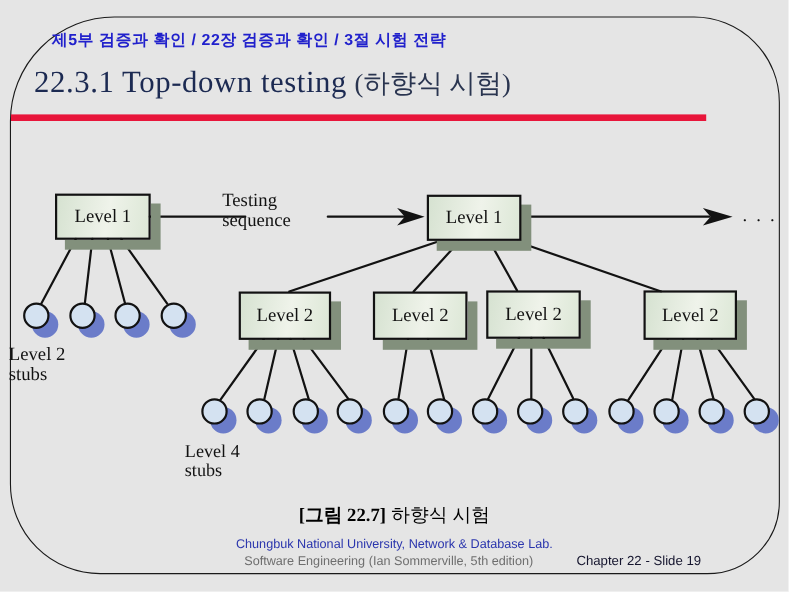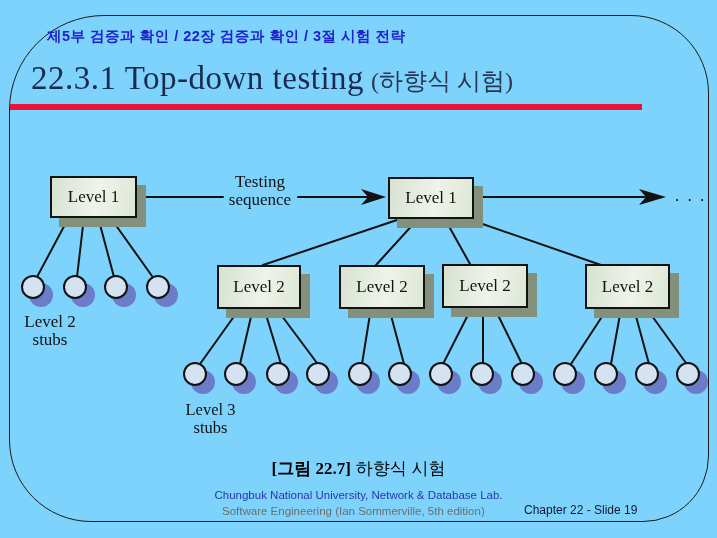--- a/index.html
+++ b/index.html
@@ -1,34 +1,34 @@
 <!DOCTYPE html>
 <html><head>
 <meta charset="utf-8">
 <style>
   html,body{margin:0;padding:0;background:#fff;}
-  #page{position:relative;width:717px;height:538px;background:#7dd3fc;overflow:hidden;
+  #page{position:relative;width:717px;height:538px;background:#e5e5e5;overflow:hidden;
         font-family:"Liberation Sans",sans-serif;}
   .abs{position:absolute;}
   #frame{left:9px;top:15px;width:700px;height:507px;box-sizing:border-box;
          border:1px solid #1a1a1a;border-radius:95px 78px 66px 82px;}
   #breadcrumb{left:47px;top:27px;font-size:14.5px;font-weight:bold;color:#2121cc;letter-spacing:.5px;}
   #title-row{left:31px;top:60px;white-space:nowrap;font-family:"Liberation Serif","DejaVu Serif",serif;color:#1c2a52;}
-  #title-main{font-size:33px;letter-spacing:.5px;}
+  #title-main{font-size:28px;letter-spacing:.5px;}
   #title-suffix{font-size:24px;margin-left:7px;color:#2a3550;}
   #underline{left:10px;top:104px;width:632px;height:6px;background:#e8153a;}
   .node-box{box-sizing:border-box;border:2px solid #121212;
             background:linear-gradient(100deg,#d6e2d1 0%,#eff3ea 55%,#dce7d6 100%);
             box-shadow:9px 9px 0 0 #82907c;
             display:flex;align-items:center;justify-content:center;
             font-family:"Liberation Serif","DejaVu Serif",serif;font-size:17px;color:#121212;}
   .stub{width:24px;height:24px;box-sizing:border-box;border:2px solid #121212;border-radius:50%;
         background:#d4e2f1;box-shadow:8px 8px 0 0 #6b7cc9;}
   .diag-label{font-family:"Liberation Serif","DejaVu Serif",serif;font-size:17px;color:#121212;
-              line-height:18px;text-align:center;white-space:pre-line;}
+              line-height:18px;text-align:left;white-space:pre-line;}
   #ellipsis{left:675px;top:186px;font-family:"Liberation Serif","DejaVu Serif",serif;
             font-size:17px;letter-spacing:2px;color:#121212;}
   #caption{left:0;top:457px;width:717px;text-align:center;font-size:17px;color:#000;}
   #caption .cap-bold{font-weight:bold;font-family:"Liberation Serif","DejaVu Serif",serif;}
   #footer-source{left:222px;top:505px;font-size:11.5px;color:#6e6e6e;}
   #footer-ref{left:524px;top:503px;font-size:12px;font-weight:normal;color:#15152e;}
   #footer-lab{left:0;top:489px;width:717px;text-align:center;font-size:11.5px;color:#2a35ad;}
   svg{position:absolute;left:0;top:0;}
 </style>
 </head>
@@ -109,21 +109,21 @@
   <div class="abs stub" style="left:511px;top:362px;"></div>
   <div class="abs stub" style="left:553px;top:362px;"></div>
   <div class="abs stub" style="left:594px;top:362px;"></div>
   <div class="abs stub" style="left:635px;top:362px;"></div>
   <div class="abs stub" style="left:676px;top:362px;"></div>
 
   <div class="abs diag-label" style="left: 202px; top: 173px; width: 116px; white-space: pre-line;">Testing
 sequence</div>
   <div class="abs diag-label" style="left: 8px; top: 313px; width: 84px; white-space: pre-line;">Level 2
 stubs</div>
-  <div class="abs diag-label" style="left: 168px; top: 401px; width: 85px; font-size: 16.5px; white-space: pre-line;">Level 3
+  <div class="abs diag-label" style="left: 168px; top: 401px; width: 85px; font-size: 16.5px; white-space: pre-line;">Level 4
 stubs</div>
   <div id="ellipsis" class="abs">. . .</div>
 
   <div id="caption" class="abs">
     <span class="cap-bold">[그림 22.7]</span><span> 하향식 시험</span>
   </div>
   <div id="footer-source" class="abs">Software Engineering (Ian Sommerville, 5th edition)</div>
   <div id="footer-ref" class="abs">Chapter 22 - Slide 19</div>
   <div id="footer-lab" class="abs">Chungbuk National University, Network &amp; Database Lab.</div>
 

